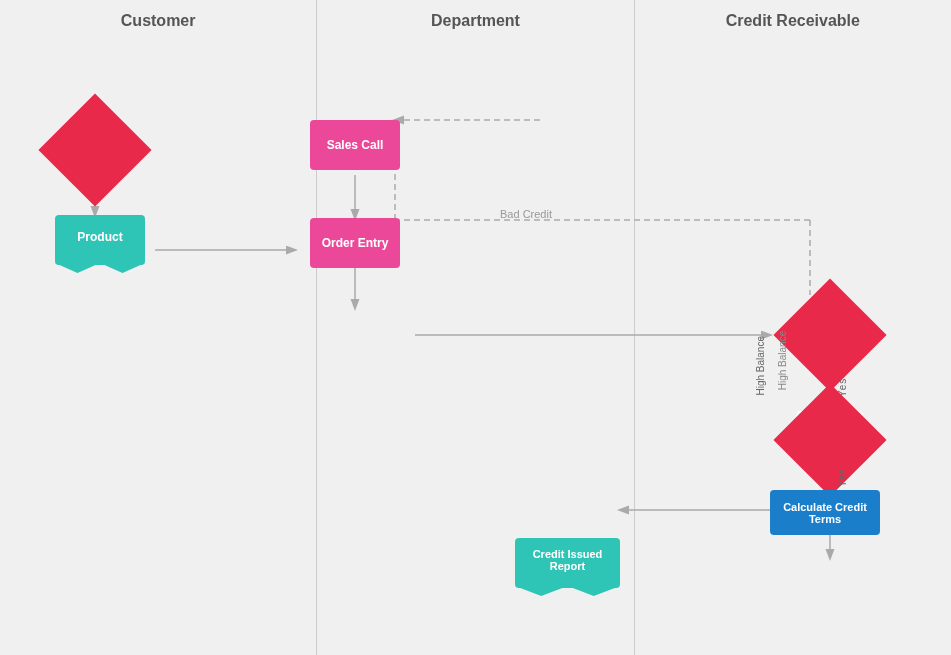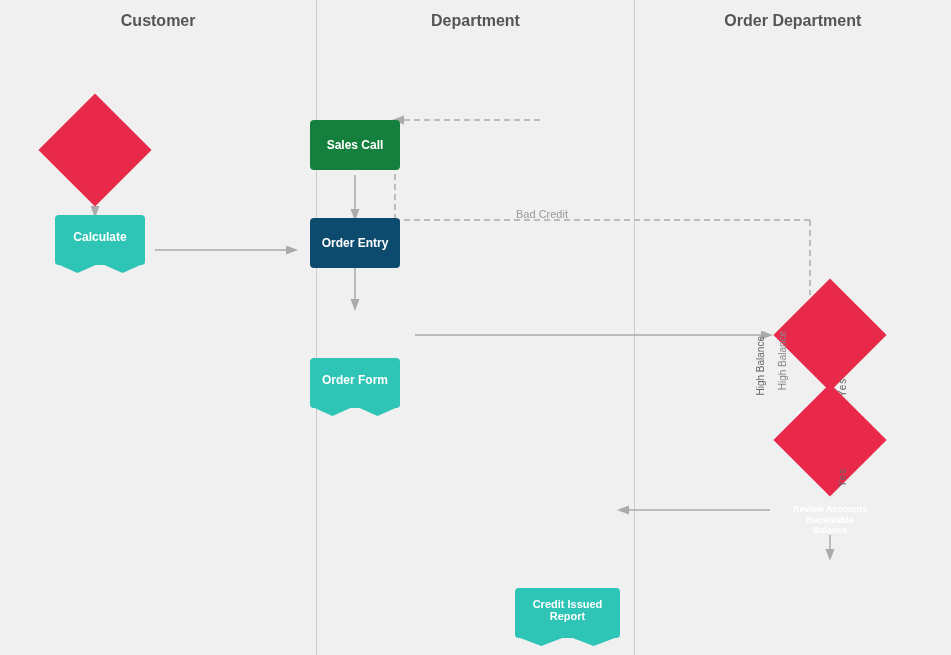--- a/index.html
+++ b/index.html
@@ -127,21 +127,21 @@
 <div class="diagram-container">
 
   <div class="lanes">
     <div class="lane">
       <div class="lane-header">Customer</div>
     </div>
     <div class="lane">
       <div class="lane-header">Department</div>
     </div>
     <div class="lane">
-      <div class="lane-header">Order Department</div>
+      <div class="lane-header">Credit Receivable</div>
     </div>
   </div>
 
   <svg class="connectors-svg">
 
     <line x1="95" y1="170" x2="95" y2="215" stroke="#aaa" stroke-width="1.5" marker-end="url(#arrow)"></line>
 
     <line x1="155" y1="250" x2="295" y2="250" stroke="#aaa" stroke-width="1.5" marker-end="url(#arrow)"></line>
 
     <line x1="355" y1="175" x2="355" y2="218" stroke="#aaa" stroke-width="1.5" marker-end="url(#arrow)"></line>
@@ -174,54 +174,54 @@
       </marker>
     </defs>
   </svg>
 
   <div class="diamond-wrapper" style="left:55px; top:110px;">
     <div class="diamond" style="background:#e8294a;"></div>
     <div class="diamond-text" style="font-size:11px;">Buy Product</div>
   </div>
 
   <div class="shape flag" style="left:55px; top:215px; width:90px; height:50px; font-size:12px; color:white; font-weight:bold; background:#2ec4b6; border-radius:4px; padding-bottom:6px;">
-    <span>Calculate</span>
-  </div>
-
-  <div class="shape rect" style="left:310px; top:120px; width:90px; height:50px; background:#15803d; border-radius:4px;">
+    <span>Product</span>
+  </div>
+
+  <div class="shape rect" style="left:310px; top:120px; width:90px; height:50px; background:#ec4899; border-radius:4px;">
     <span>Sales Call</span>
   </div>
 
-  <div class="shape rect" style="left:310px; top:218px; width:90px; height:50px; background:#0c4a6e; border-radius:4px;">
+  <div class="shape rect" style="left:310px; top:218px; width:90px; height:50px; background:#ec4899; border-radius:4px;">
     <span>Order Entry</span>
   </div>
 
-  <div class="shape flag" style="left:310px; top:308px; width:90px; height:50px; background:#2ec4b6; border-radius:4px; padding-bottom:6px;">
-    <span>Order Form</span>
-  </div>
-
-
-  <div class="label" style="left:516px; top:208px; font-size:11px; color:#999;">Bad Credit</div>
+
+
+  <div class="label" style="left:500px; top:208px; font-size:11px; color:#999;">Bad Credit</div>
 
   <div class="diamond-wrapper" style="left:790px; top:295px;">
     <div class="diamond" style="background:#e8294a;"></div>
     <div class="diamond-text" style="font-size:11px;">Credit Check</div>
   </div>
 
   <div class="label" style="left:838px; top:372px; font-size:10px; color:#666; letter-spacing:1px; writing-mode:vertical-rl; text-orientation:mixed; transform:rotate(180deg); height:25px; line-height:10px;">Yes</div>
 
   <div class="diamond-wrapper" style="left:790px; top:400px;">
     <div class="diamond" style="background:#e8294a;"></div>
     <div class="diamond-text" style="font-size:9px; line-height:1.2;">Review Accounts Receivable Balance</div>
   </div>
 
   <div class="label" style="left:760px; top:390px; font-size:10px; color:#666; transform: rotate(-90deg); transform-origin: left center; white-space:nowrap;">High Balance</div>
 
   <div class="label" style="left:838px; top:462px; font-size:10px; color:#666; letter-spacing:1px; writing-mode:vertical-rl; text-orientation:mixed; transform:rotate(180deg); height:25px; line-height:10px;">Yes</div>
 
+  <div class="shape rect" style="left:770px; top:490px; width:110px; height:45px; background:#1a7ecb; border-radius:4px; font-size:11px;">
+    <span>Calculate Credit Terms</span>
+  </div>
 
   <div class="shape flag" style="left:515px; top:488px; width:105px; height:50px; background:#2ec4b6; border-radius:4px; padding-bottom:6px; font-size:11px;">
     <span>Credit Issued Report</span>
   </div>
 
   <div style="position:absolute; left:753px; top:355px; font-size:10px; color:#888; transform:rotate(-90deg); transform-origin: center center; white-space:nowrap;">
     High Balance
   </div>
 
 </div>

